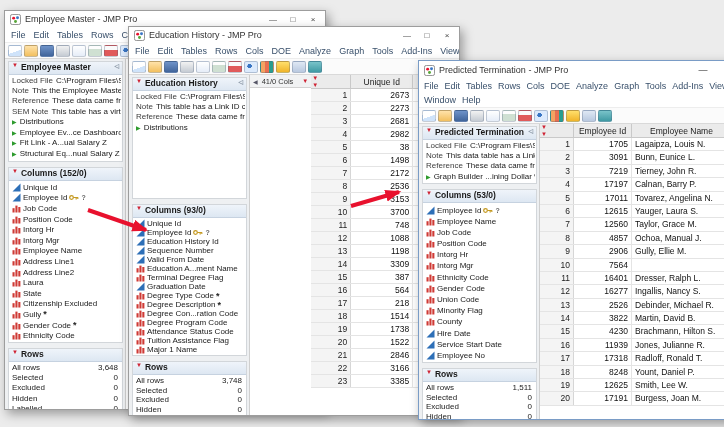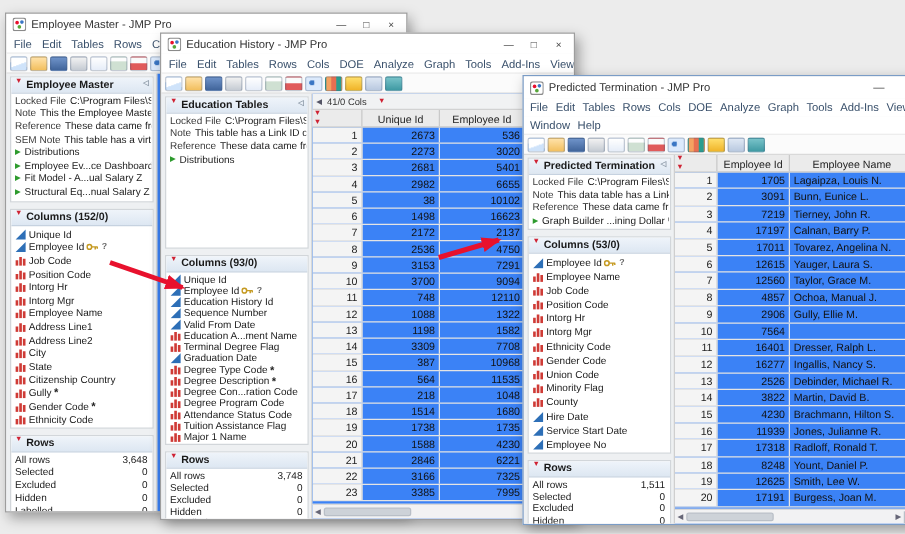--- a/index.html
+++ b/index.html
@@ -66,21 +66,21 @@
   .keyico{display:inline-flex;flex:0 0 auto}
   .keyico svg{width:10px;height:7px}
   .qmark{color:#666;font-size:7px;font-weight:bold}
   .qmark::before{content:"?"}
   .ast{font-size:9px;font-weight:bold;color:#222}
   .ast::before{content:"*"}
 
   .rstat{display:flex;justify-content:space-between;line-height:10.2px;padding-right:3px}
   #w2 .rstat,#w3 .rstat{line-height:9.6px}
 
-  .gridwrap{flex:1;display:flex;flex-direction:column;min-width:0;background:#3b82f6}
+  .gridwrap{flex:1;display:flex;flex-direction:row;min-width:0;background:#ffffff}
   .colsbar{height:13px;background:#f1f2f3;border-bottom:1px solid #d2d2d2;display:flex;align-items:center;gap:4px;padding:0 3px;font-size:7.5px;color:#333;flex:0 0 auto}
   .sarrow{color:#556;font-size:6px}
   .sarrow::before{content:"◀"}
   .rtri{color:#cf2233;font-size:6px;line-height:1}
   .rtri::before{content:"▼"}
   .gmain{flex:1;display:flex;min-height:0}
   .gcols{flex:1;display:flex;flex-direction:column;min-width:0}
   .ghead{display:flex;height:14px;background:#ebebeb;border-bottom:1px solid #c9c9c9;font-size:8.5px;color:#222;flex:0 0 auto}
   .gcorner{position:relative;border-right:1px solid #c9c9c9;background:#ebebeb;flex:0 0 auto}
   .gcorner .rtri{position:absolute}
@@ -194,21 +194,21 @@
                   <span>Distributions</span>
                 </div>
 
                 <div class="script">
                   <span class="gtri"></span>
                   <span>Employee Ev...ce Dashboard</span>
                 </div>
 
                 <div class="script">
                   <span class="gtri"></span>
-                  <span>Fit Model - A...ual Salary Z</span>
+                  <span>Fit Link - A...ual Salary Z</span>
                 </div>
 
                 <div class="script">
                   <span class="gtri"></span>
                   <span>Structural Eq...nual Salary Z</span>
                 </div>
               </div>
           </div>
         </div>
         <div class="panel colsp">
@@ -340,21 +340,21 @@
 
               <div class="citem">
                 <span class="colicon nominal">
                   <svg class="svg-nom" viewBox="0 0 9 9">
                     <rect x="0.5" y="4.2" width="2.1" height="4.3" fill="#cf3b36"></rect>
                     <rect x="3.4" y="1.6" width="2.1" height="6.9" fill="#cf3b36"></rect>
                     <rect x="6.3" y="3" width="2.1" height="5.5" fill="#cf3b36"></rect>
                   </svg>
 
                 </span>
-                <span class="clabel">City</span>
+                <span class="clabel">Laura</span>
 
               </div>
 
               <div class="citem">
                 <span class="colicon nominal">
                   <svg class="svg-nom" viewBox="0 0 9 9">
                     <rect x="0.5" y="4.2" width="2.1" height="4.3" fill="#cf3b36"></rect>
                     <rect x="3.4" y="1.6" width="2.1" height="6.9" fill="#cf3b36"></rect>
                     <rect x="6.3" y="3" width="2.1" height="5.5" fill="#cf3b36"></rect>
                   </svg>
@@ -366,21 +366,21 @@
 
               <div class="citem">
                 <span class="colicon nominal">
                   <svg class="svg-nom" viewBox="0 0 9 9">
                     <rect x="0.5" y="4.2" width="2.1" height="4.3" fill="#cf3b36"></rect>
                     <rect x="3.4" y="1.6" width="2.1" height="6.9" fill="#cf3b36"></rect>
                     <rect x="6.3" y="3" width="2.1" height="5.5" fill="#cf3b36"></rect>
                   </svg>
 
                 </span>
-                <span class="clabel">Citizenship Country</span>
+                <span class="clabel">Citizenship Excluded</span>
 
               </div>
 
               <div class="citem">
                 <span class="colicon nominal">
                   <svg class="svg-nom" viewBox="0 0 9 9">
                     <rect x="0.5" y="4.2" width="2.1" height="4.3" fill="#cf3b36"></rect>
                     <rect x="3.4" y="1.6" width="2.1" height="6.9" fill="#cf3b36"></rect>
                     <rect x="6.3" y="3" width="2.1" height="5.5" fill="#cf3b36"></rect>
                   </svg>
@@ -501,21 +501,21 @@
         <span class="tbi"></span>
         <span class="tbi"></span>
         <span class="tbi"></span>
         <span class="tbi"></span>
       </div>
     <div class="content">
       <div class="sidebar">
         <div class="panel tablep">
           <div class="phead">
             <span class="tri"></span>
-            <span>Education Tables</span>
+            <span>Education History</span>
             <span class="collapse"></span>
           </div>
           <div class="pbody">
             <div>
 
                 <div class="tline"><span class="tlabel">Locked File</span><span class="ttext">C:\Program Files\SA</span></div>
 
                 <div class="tline"><span class="tlabel">Note</span><span class="ttext">This table has a Link ID co</span></div>
 
                 <div class="tline"><span class="tlabel">Reference</span><span class="ttext">These data came fro</span></div>
@@ -910,21 +910,21 @@
 
                 <div class="grow">
                   <div class="gn wn">19</div>
                   <div class="gc wc1 num">1738</div>
                   <div class="gc wc2 num">1735</div>
                   <div class="gc fill"></div>
                 </div>
 
                 <div class="grow">
                   <div class="gn wn">20</div>
-                  <div class="gc wc1 num">1588</div>
+                  <div class="gc wc1 num">1522</div>
                   <div class="gc wc2 num">4230</div>
                   <div class="gc fill"></div>
                 </div>
 
                 <div class="grow">
                   <div class="gn wn">21</div>
                   <div class="gc wc1 num">2846</div>
                   <div class="gc wc2 num">6221</div>
                   <div class="gc fill"></div>
                 </div>

